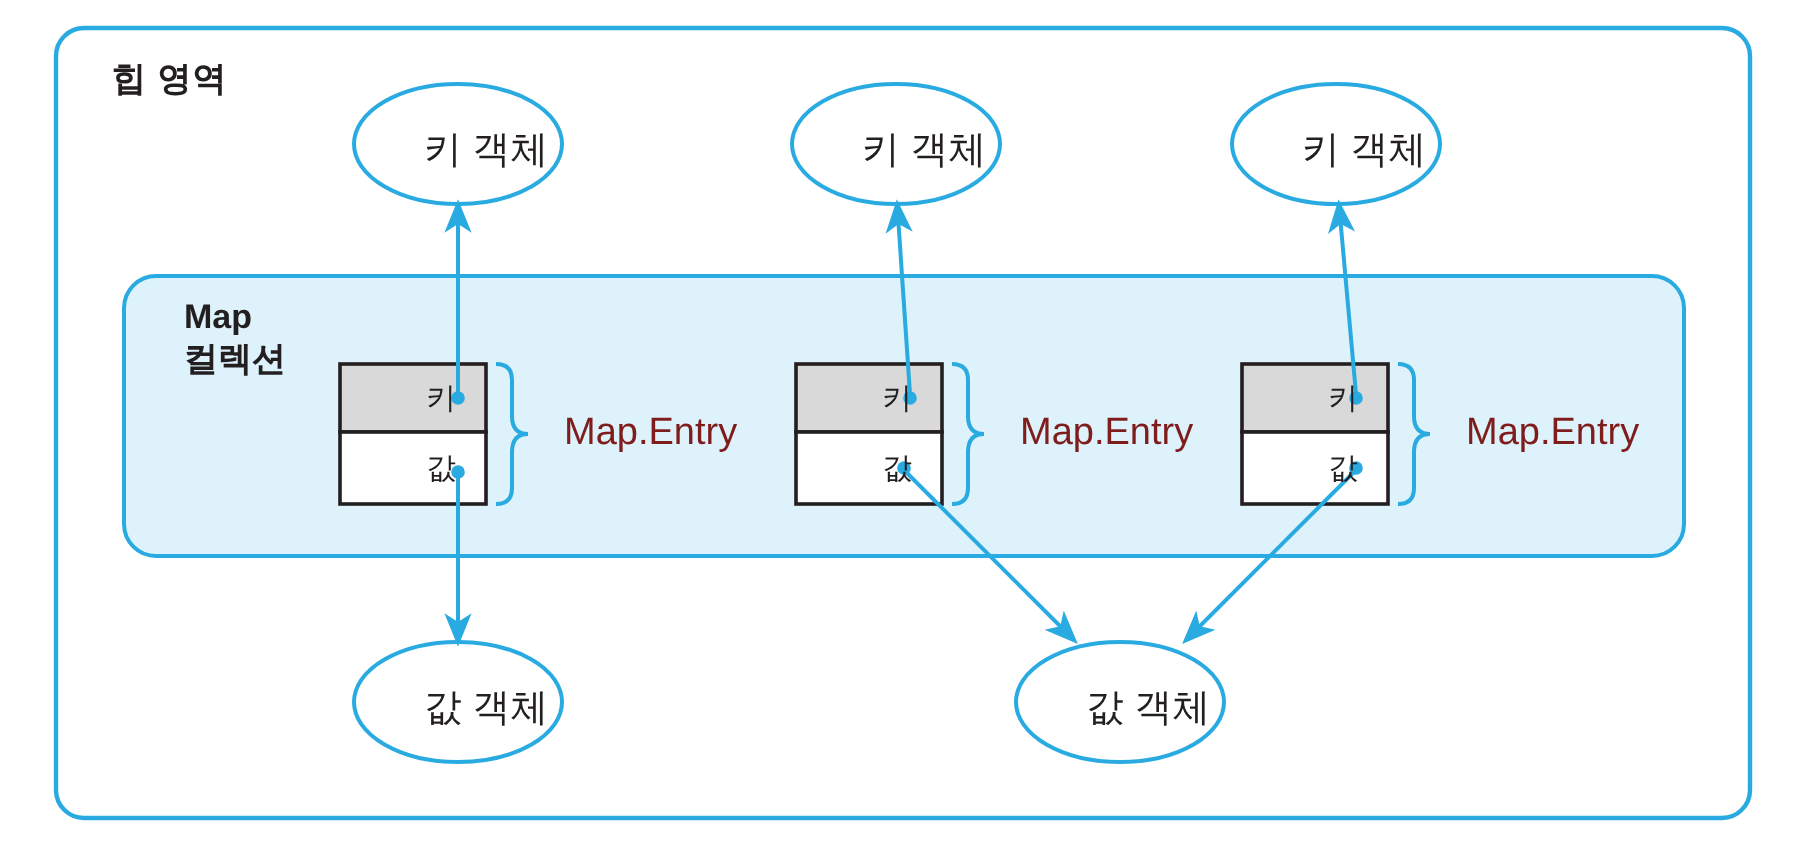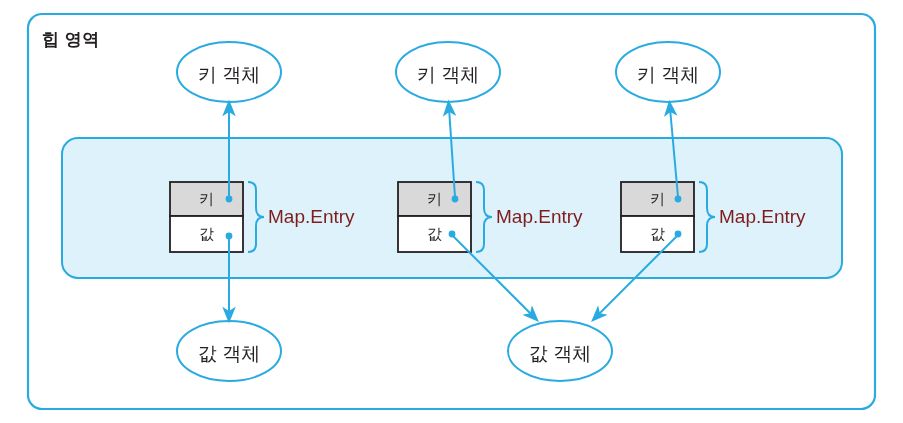--- a/index.html
+++ b/index.html
@@ -21,20 +21,21 @@
     top: 0;
     width: 903px;
     height: 423px;
   }
   .lbl {
     position: absolute;
     white-space: pre;
     color: #231f20;
     font-weight: bold;
     pointer-events: none;
+    margin-left: 14px;
   }
   .heap-label {
     left: 42px;
     top: 28px;
     font-size: 17px;
     letter-spacing: 0.5px;
   }
   .map-label {
     left: 78px;
     top: 148px;
@@ -109,20 +110,21 @@
 
     <circle cx="452" cy="234" r="3.4" fill="#29abe2"></circle>
     <line x1="453" y1="236" x2="533" y2="316" stroke="#29abe2" stroke-width="2" marker-end="url(#arrowhead)"></line>
 
     <circle cx="678" cy="234" r="3.4" fill="#29abe2"></circle>
     <line x1="677" y1="236" x2="597" y2="316" stroke="#29abe2" stroke-width="2" marker-end="url(#arrowhead)"></line>
   </svg>
 
   <div class="lbl heap-label">힙 영역</div>
 
+  <div class="lbl map-label"><span>Map</span><br><span>컬렉션</span></div>
 
   <div class="lbl ellipse-label" style="left:179px; top:62px; width:100px;">키 객체</div>
   <div class="lbl ellipse-label" style="left:398px; top:62px; width:100px;">키 객체</div>
   <div class="lbl ellipse-label" style="left:618px; top:62px; width:100px;">키 객체</div>
 
   <div class="lbl ellipse-label" style="left:179px; top:341px; width:100px;">값 객체</div>
   <div class="lbl ellipse-label" style="left:510px; top:341px; width:100px;">값 객체</div>
 
   <div class="lbl cell-label" style="left:170px; top:190px; width:73px;">키</div>
   <div class="lbl cell-label" style="left:170px; top:225px; width:73px;">값</div>

